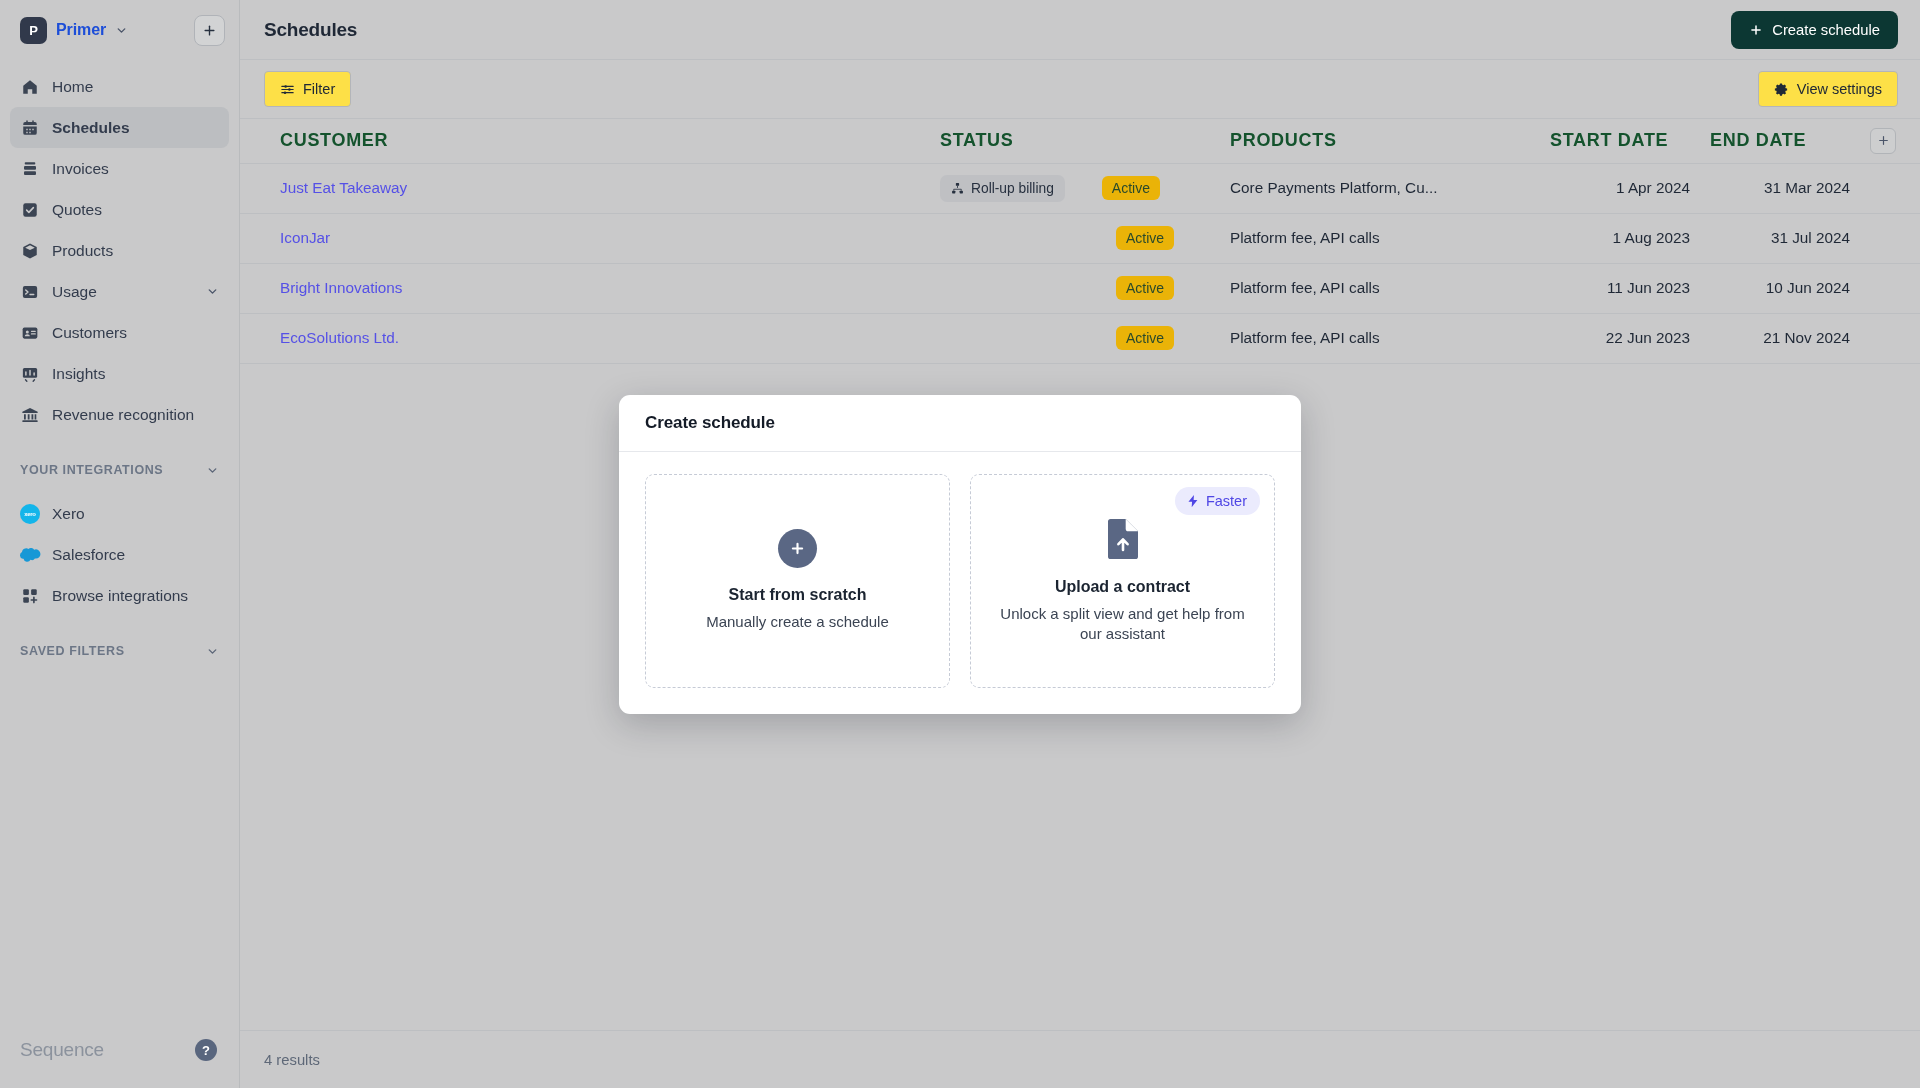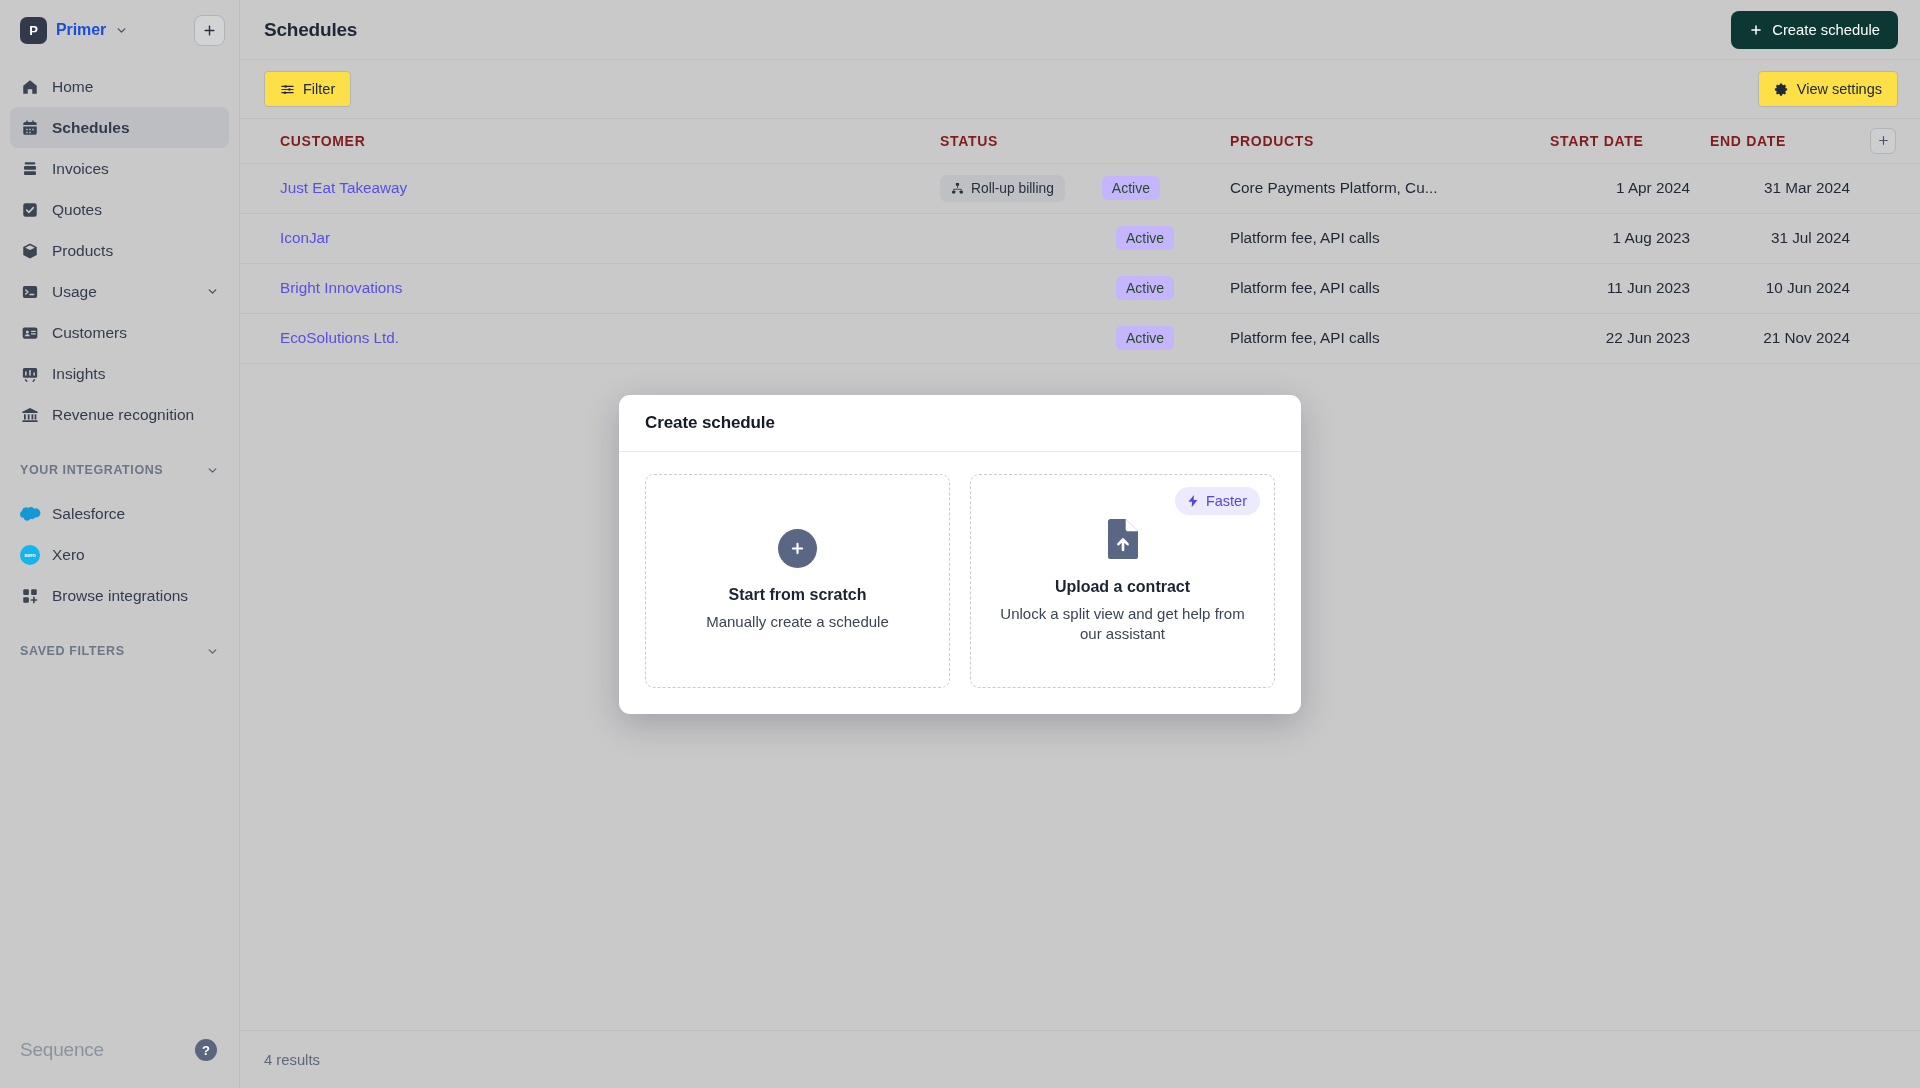--- a/index.html
+++ b/index.html
@@ -168,23 +168,23 @@
     font-weight: 500;
     font-family: "Liberation Sans", sans-serif;
   }
   .toolbar .right { margin-left: auto; }
 
   
   .table-wrap { flex: 1; overflow: hidden; display: flex; flex-direction: column; }
   table.grid { width: 100%; border-collapse: collapse; table-layout: fixed; }
   table.grid th {
     text-align: left;
-    font-size: 14px;
+    font-size: 18px;
     letter-spacing: 0.7px;
-    color: #7f1d1d;
+    color: #14532d;
     font-weight: 600;
     height: 44px;
     padding: 0 10px;
     border-bottom: 1px solid #bdbfc2;
     white-space: nowrap;
   }
   table.grid th.c-customer { padding-left: 40px; }
   table.grid td {
     height: 50px;
     padding: 0 10px;
@@ -198,21 +198,21 @@
   .badge-rollup {
     display: inline-flex; align-items: center; gap: 7px;
     background: #bfc0c3;
     border-radius: 7px;
     padding: 6px 11px;
     font-size: 13.8px;
     color: #27303f;
   }
   .badge-active {
     display: inline-flex; align-items: center;
-    background: #c4b5fd;
+    background: #eab308;
     color: #2a4a2c;
     border-radius: 6px;
     padding: 4px 10px;
     font-size: 14px;
   }
   .num { text-align: right; }
   .addcol {
     width: 26px; height: 26px;
     border: 1px solid #b1b4b8;
     border-radius: 6px;
@@ -428,33 +428,33 @@
       <span class="tail">
         <svg width="13" height="13" viewBox="0 0 24 24" fill="none" stroke="currentColor" stroke-width="2.6" stroke-linecap="round" stroke-linejoin="round">
             <polyline points="6 9 12 15 18 9"></polyline>
           </svg>
       </span>
     </div>
 
     <div class="sb-nav">
       <div class="nav-item">
         <span class="ic">
+          <span class="ico-xero">xero</span>
+        </span>
+        <span class="lbl">Xero</span>
+      </div>
+      <div class="nav-item">
+        <span class="ic">
           <span class="ico-sf">
             <svg width="21" height="15" viewBox="0 0 24 17" fill="#1798d6">
                 <path d="M9.6 2.1a4.3 4.3 0 0 1 6.6.9 5.3 5.3 0 0 1 7.2 4.9 5.2 5.2 0 0 1-5.2 5.2c-.4 0-.8 0-1.2-.1a3.8 3.8 0 0 1-5 1.5 4.3 4.3 0 0 1-8-1.2 4 4 0 0 1-.8.1A4 4 0 0 1 0 9.3a4 4 0 0 1 2.3-3.6A4.7 4.7 0 0 1 9.6 2.1z"></path>
               </svg>
           </span>
         </span>
         <span class="lbl">Salesforce</span>
-      </div>
-      <div class="nav-item">
-        <span class="ic">
-          <span class="ico-xero">xero</span>
-        </span>
-        <span class="lbl">Xero</span>
       </div>
       <div class="nav-item">
         <span class="ic">
           <svg width="18" height="18" viewBox="0 0 24 24" fill="currentColor">
               <rect x="3" y="3" width="7.5" height="7.5" rx="1.6"></rect>
               <rect x="13.5" y="3" width="7.5" height="7.5" rx="1.6"></rect>
               <rect x="3" y="13.5" width="7.5" height="7.5" rx="1.6"></rect>
               <path d="M17.2 13.8v7M13.7 17.3h7" stroke="currentColor" stroke-width="2.2" stroke-linecap="round"></path>
             </svg>
         </span>

